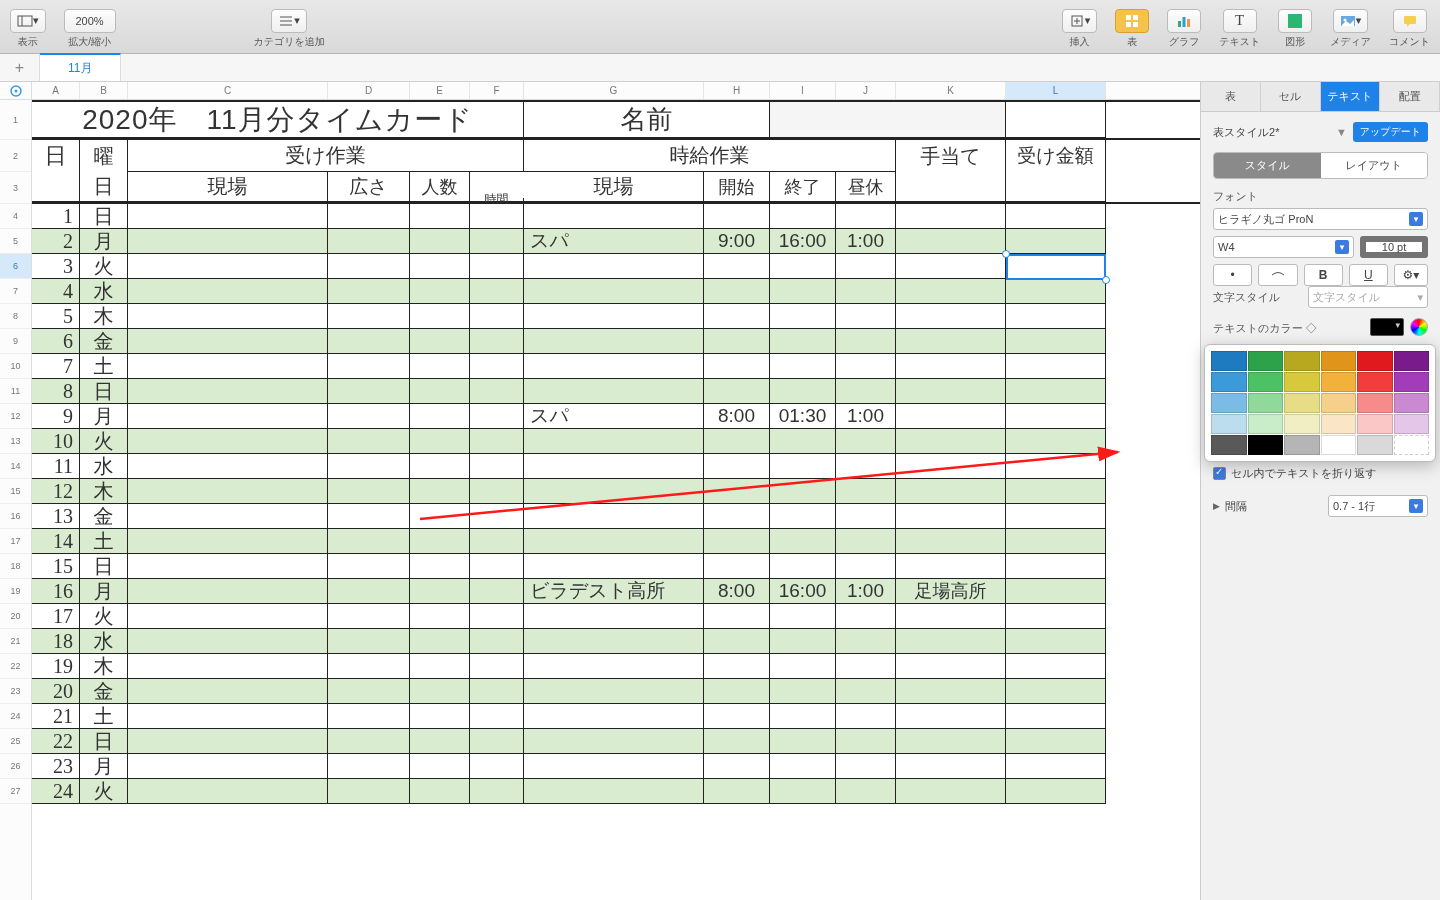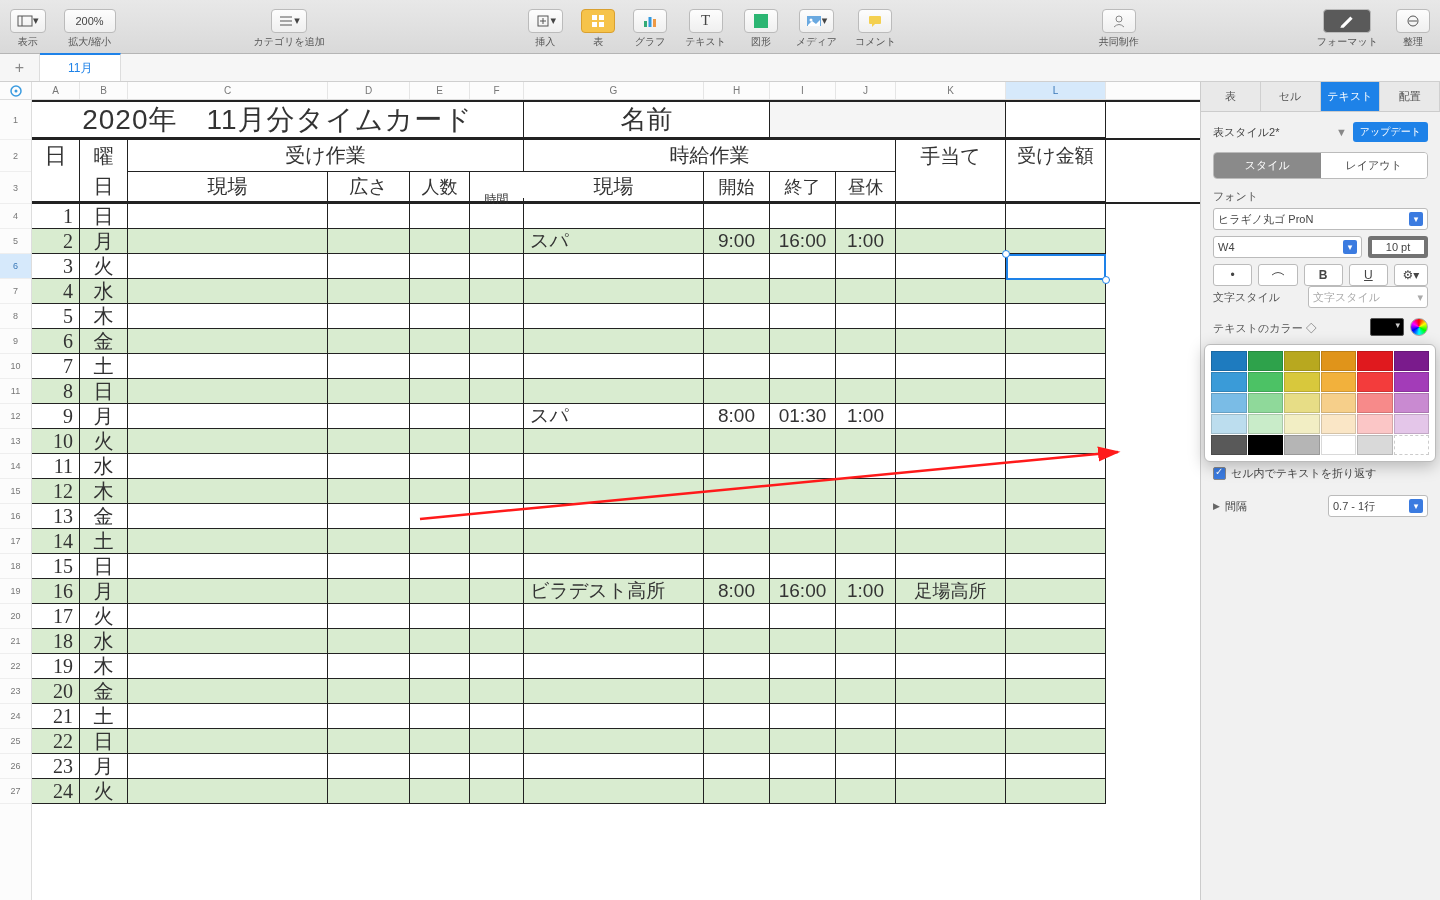--- a/index.html
+++ b/index.html
@@ -60,21 +60,21 @@
 .insp-row { display:flex; align-items:center; justify-content:space-between; margin-bottom:10px;}
 .insp-label { color:#555;}
 .update-btn { background:#1e82e8; color:#fff; border:none; border-radius:3px; padding:3px 7px; font-size:10px;}
 .segmented { display:flex; border:1px solid #bbb; border-radius:4px; overflow:hidden; width:100%;}
 .seg { flex:1; text-align:center; padding:5px 0; font-size:11px; background:#fff;}
 .seg.active { background:#8a8a8a; color:#fff;}
 .insp-select { width:100%; height:22px; border:1px solid #bbb; border-radius:3px; background:#fff; font-size:11px; padding:0 4px; display:flex; align-items:center; justify-content:space-between;}
 .insp-sel-arrow { width:14px; background:#3b7be0; color:#fff; border-radius:2px; text-align:center; font-size:9px; line-height:14px; height:14px;}
 .insp-minirow { display:flex; gap:6px; margin-top:6px;}
 .btn-square { flex:1; height:22px; border:1px solid #bbb; border-radius:3px; background:#fff; display:flex; align-items:center; justify-content:center; font-size:12px;}
-.num-field { width:60px; height:22px; border:4px solid #737373; border-radius:3px; background:#fff; display:flex; align-items:center; justify-content:center; font-size:11px;}
+.num-field { width:68px; height:22px; border:6px solid #737373; border-radius:3px; background:#fff; display:flex; align-items:center; justify-content:center; font-size:11px;}
 .section-label { font-size:11px; color:#555; margin:10px 0 4px;}
 .color-swatch { width:34px; height:18px; background:#000; border:1px solid #555; border-radius:2px; display:inline-block; position:relative;}
 .color-swatch::after { content:"▾"; position:absolute; right:3px; top:1px; color:#ccc; font-size:9px;}
 .colorwheel { width:18px; height:18px; border-radius:50%; background: conic-gradient(red,yellow,lime,cyan,blue,magenta,red); border:1px solid #aaa; display:inline-block; margin-left:3px;}
 .checkbox-row { display:flex; align-items:center; gap:5px; font-size:11px; margin-top:8px;}
 .cb { width:13px; height:13px; border:1px solid #888; border-radius:2px; background:#3b7be0; position:relative;}
 .cb::after { content:"✓"; color:#fff; position:absolute; font-size:10px; top:-2px; left:1px;}
 .disclosure { display:flex; align-items:center; gap:5px; margin-top:14px;}
 .tri { font-size:9px; color:#666;}
 
@@ -166,48 +166,20 @@
         <div class="tb-label">メディア</div>
       </div>
     <div class="tb-item">
         <div class="tb-btn">
           <svg viewBox="0 0 16 16">
             <rect x="2" y="3" width="12" height="8" rx="1" fill="#f4d050"></rect>
             <path d="M5 11 L5 14 L8 11" fill="#f4d050"></path>
           </svg>
         </div>
         <div class="tb-label">コメント</div>
-      </div>
-  </div>
-  <div class="tb-right">
-    <div class="tb-item">
-        <div class="tb-btn">
-          <svg viewBox="0 0 16 16">
-            <circle cx="8" cy="6" r="3" fill="none" stroke="#888"></circle>
-            <path d="M3 14 Q8 9 13 14" fill="none" stroke="#888"></path>
-          </svg>
-        </div>
-        <div class="tb-label">共同制作</div>
-      </div>
-    <div class="tb-item" style="margin-left:160px">
-        <div class="tb-btn fmt-btn">
-          <svg viewBox="0 0 16 16" style="width:18px;height:18px">
-            <path d="M3 12 L11 4 L13 6 L5 14 L2 14 Z" fill="#fff"></path>
-          </svg>
-        </div>
-        <div class="tb-label">フォーマット</div>
-      </div>
-    <div class="tb-item">
-        <div class="tb-btn">
-          <svg viewBox="0 0 16 16">
-            <circle cx="8" cy="8" r="5" fill="none" stroke="#555"></circle>
-            <line x1="4" y1="8" x2="12" y2="8" stroke="#555"></line>
-          </svg>
-        </div>
-        <div class="tb-label">整理</div>
       </div>
   </div>
 </div>
 
 <div class="sheetbar">
   <div class="addsheet">+</div>
   <div class="sheet-tab active">
       <span>11月</span>
     </div>
 </div>

